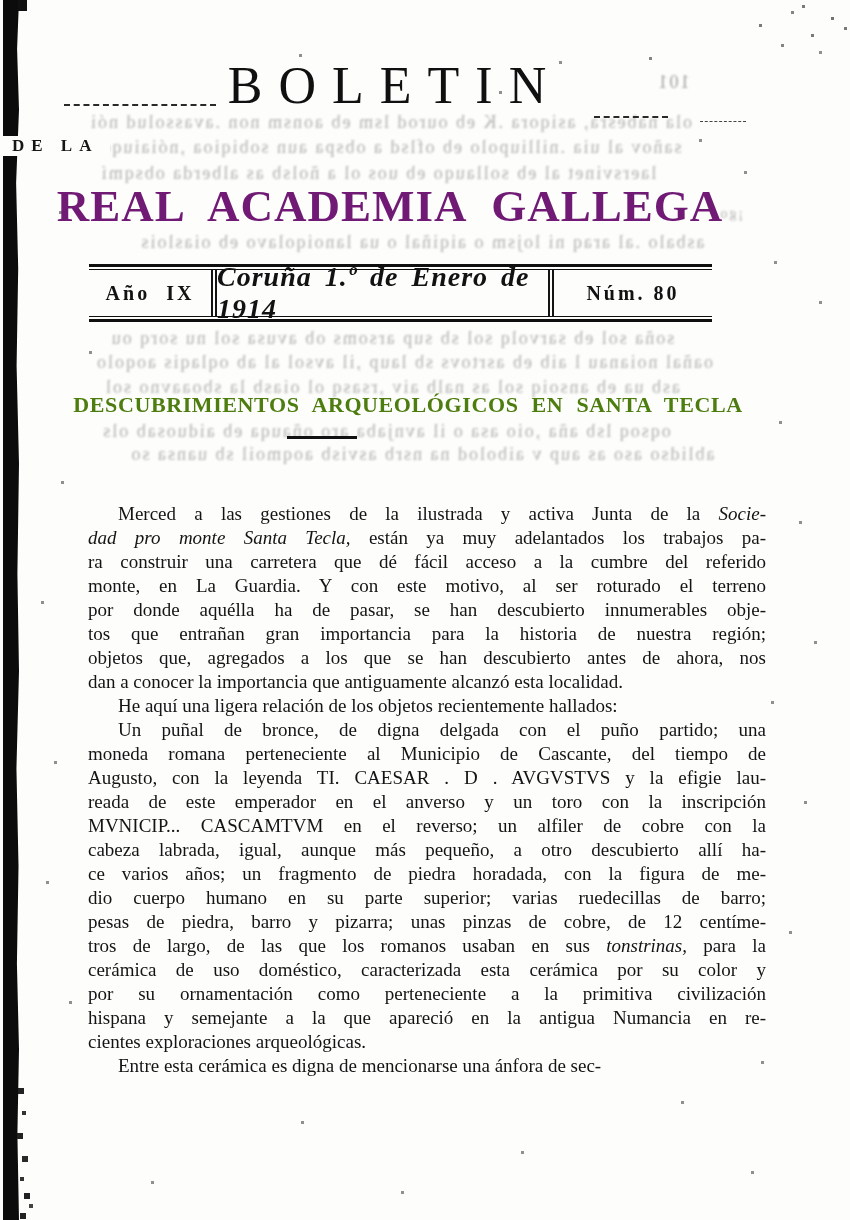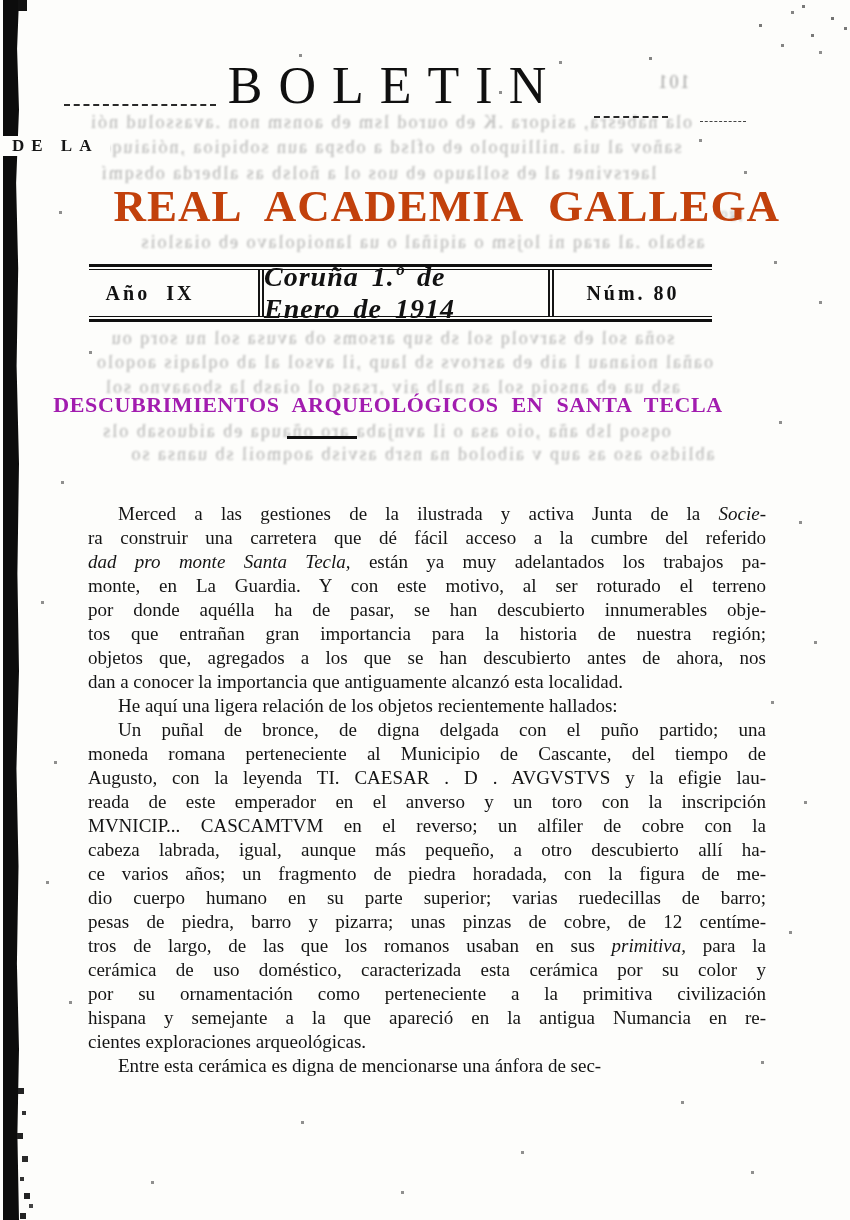--- a/index.html
+++ b/index.html
@@ -54,39 +54,39 @@
   .dash{position:absolute; border-top:2px dashed #2a2a2a;}
   .dash-left{top:104px;left:64px;width:152px;}
   .dash-right{top:116px;left:594px;width:74px;}
   .dash-right2{top:121px;left:700px;width:46px;border-top:1px dashed #444;}
   .dela-wrap{position:absolute;top:136px;left:0;width:790px;}
   .dela{
     display:inline-block;background:#fdfdfb;padding:0 12px;
     font-size:17px;font-weight:700;letter-spacing:7px;color:#161616;
   }
   .institution{
-    position:absolute;top:180px;left:0;width:780px;text-align:right;
-    font-size:45px;font-weight:700;letter-spacing:1px;word-spacing:14px;color:#c2410c;
+    position:absolute;top:180px;left:0;width:780px;text-align:center;
+    font-size:45px;font-weight:700;letter-spacing:1px;word-spacing:14px;color:#701a75;
   }
   
   .issue-box{position:absolute;top:264px;left:89px;width:623px;}
   .hrule{width:100%;background:#0f0f0f;}
   .hrule.heavy{height:3px;margin-bottom:2px;}
   .hrule.heavy.bottom{margin-bottom:0;margin-top:2px;}
   .hrule.thin{height:1px;}
-  .issue-cells{display:flex;align-items:stretch;height:46px;gap:47px;}
+  .issue-cells{display:flex;align-items:stretch;height:46px;}
   .cell{display:flex;align-items:center;justify-content:center;}
   .cell + .cell{border-left:6px double #141414;}
   .cell.year{width:122px;font-size:20px;font-weight:700;letter-spacing:3px;word-spacing:8px;}
   .cell.date{flex:1;font-size:28px;font-weight:700;font-style:italic;letter-spacing:1px;word-spacing:5px;}
   .cell.num{width:158px;font-size:20px;font-weight:700;letter-spacing:3px;text-align:right;}
   
   .article-title{
     position:absolute;top:392px;left:0;width:776px;text-align:center;
-    font-size:22px;font-weight:700;letter-spacing:.6px;word-spacing:7px;color:#a21caf;
+    font-size:22px;font-weight:700;letter-spacing:.6px;word-spacing:7px;color:#4d7c0f;padding-left:20px;
   }
   .title-rule{position:absolute;top:436px;left:287px;width:70px;height:3px;background:#111;}
   .article-body{
     position:absolute;top:470px;left:88px;width:678px;
     font-size:19px;line-height:24px;color:#141414;margin-top:32px;
   }
   .line{text-align:justify;text-align-last:justify;height:24px;white-space:nowrap;}
   .line.last{text-align-last:left;}
   .line.indent{text-indent:30px;}
   .it{font-style:italic;}
@@ -131,38 +131,38 @@
       <div class="cell num">Núm. 80</div>
     </div>
     <div class="hrule thin"></div>
     <div class="hrule heavy bottom"></div>
   </div>
 
   <div class="article-title">DESCUBRIMIENTOS ARQUEOLÓGICOS EN SANTA TECLA</div>
   <div class="title-rule"></div>
   <div class="article-body">
       <div class="line indent"><span>Merced a las gestiones de la ilustrada y activa Junta de la </span><span class="it">Socie-</span></div>
+      <div class="line"><span class="it">dad pro monte Santa Tecla,</span><span> están ya muy adelantados los trabajos pa-</span></div>
       <div class="line"><span>ra construir una carretera que dé fácil acceso a la cumbre del referido</span></div>
-      <div class="line"><span class="it">dad pro monte Santa Tecla,</span><span> están ya muy adelantados los trabajos pa-</span></div>
       <div class="line"><span>monte, en La Guardia. Y con este motivo, al ser roturado el terreno</span></div>
       <div class="line"><span>por donde aquélla ha de pasar, se han descubierto innumerables obje-</span></div>
       <div class="line"><span>tos que entrañan gran importancia para la historia de nuestra región;</span></div>
       <div class="line"><span>objetos que, agregados a los que se han descubierto antes de ahora, nos</span></div>
       <div class="line last"><span>dan a conocer la importancia que antiguamente alcanzó esta localidad.</span></div>
       <div class="line indent last"><span>He aquí una ligera relación de los objetos recientemente hallados:</span></div>
       <div class="line indent"><span>Un puñal de bronce, de digna delgada con el puño partido; una</span></div>
       <div class="line"><span>moneda romana perteneciente al Municipio de Cascante, del tiempo de</span></div>
       <div class="line"><span>Augusto, con la leyenda TI. CAESAR . D . AVGVSTVS y la efigie lau-</span></div>
       <div class="line"><span>reada de este emperador en el anverso y un toro con la inscripción</span></div>
       <div class="line"><span>MVNICIP... CASCAMTVM en el reverso; un alfiler de cobre con la</span></div>
       <div class="line"><span>cabeza labrada, igual, aunque más pequeño, a otro descubierto allí ha-</span></div>
       <div class="line"><span>ce varios años; un fragmento de piedra horadada, con la figura de me-</span></div>
       <div class="line"><span>dio cuerpo humano en su parte superior; varias ruedecillas de barro;</span></div>
       <div class="line"><span>pesas de piedra, barro y pizarra; unas pinzas de cobre, de 12 centíme-</span></div>
-      <div class="line"><span>tros de largo, de las que los romanos usaban en sus </span><span class="it">primitiva,</span><span> para la</span></div>
+      <div class="line"><span>tros de largo, de las que los romanos usaban en sus </span><span class="it">tonstrinas,</span><span> para la</span></div>
       <div class="line"><span>cerámica de uso doméstico, caracterizada esta cerámica por su color y</span></div>
       <div class="line"><span>por su ornamentación como perteneciente a la primitiva civilización</span></div>
       <div class="line"><span>hispana y semejante a la que apareció en la antigua Numancia en re-</span></div>
       <div class="line last"><span>cientes exploraciones arqueológicas.</span></div>
       <div class="line indent last"><span>Entre esta cerámica es digna de mencionarse una ánfora de sec-</span></div>
     </div>
 
 </div>
 
 </body></html>

